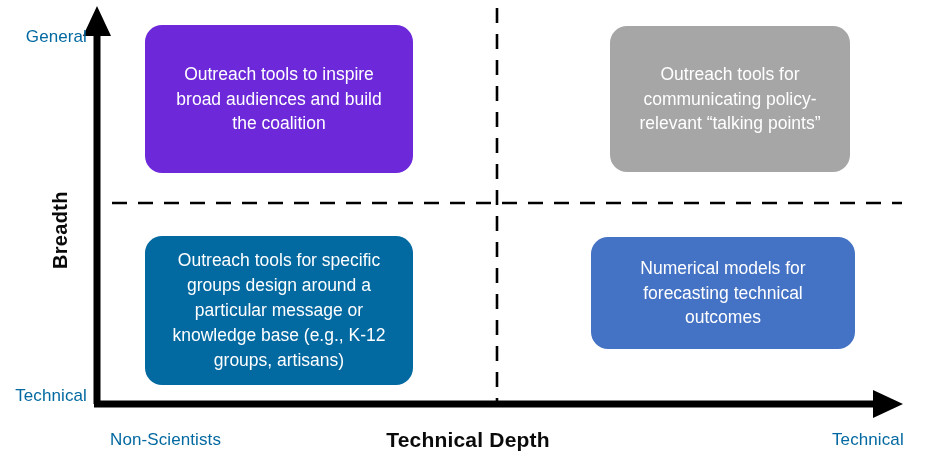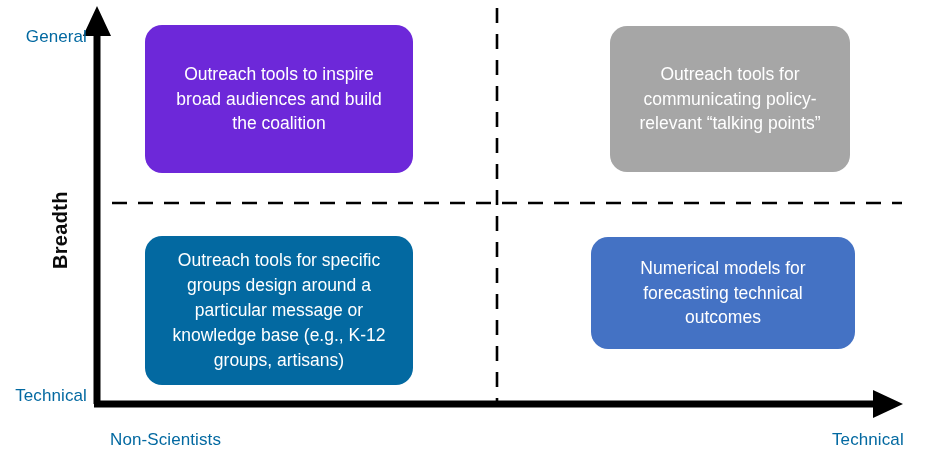--- a/index.html
+++ b/index.html
@@ -107,20 +107,21 @@
 
     <polygon points="903,404 873,390 873,418" fill="#000000"></polygon>
 
     <line x1="112" y1="203" x2="902" y2="203" stroke="#000000" stroke-width="2.6" stroke-dasharray="15 11"></line>
 
     <line x1="497" y1="8" x2="497" y2="404" stroke="#000000" stroke-width="2.6" stroke-dasharray="15 11"></line>
   </svg>
 
   <div id="axis-title-breadth">Breadth</div>
 
+  <div id="axis-title-technical-depth">Technical Depth</div>
 
   <div class="tick-label" id="tick-general">General</div>
 
   <div class="tick-label" id="tick-targeted">Technical</div>
 
   <div class="tick-label" id="tick-non-scientists">Non-Scientists</div>
 
   <div class="tick-label" id="tick-scientists">Technical</div>
 
   <div class="quad-card" id="card-general-nonsci" style="background-color: #6d28d9;">

